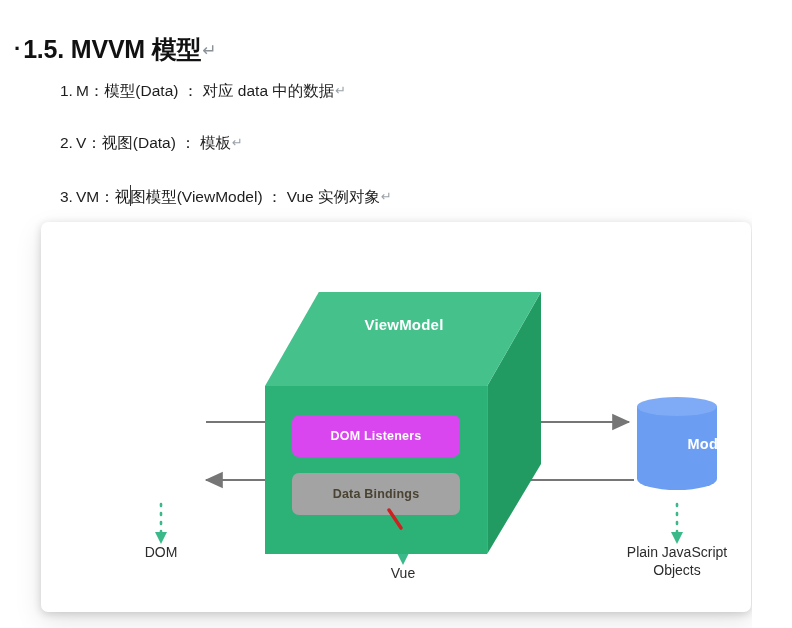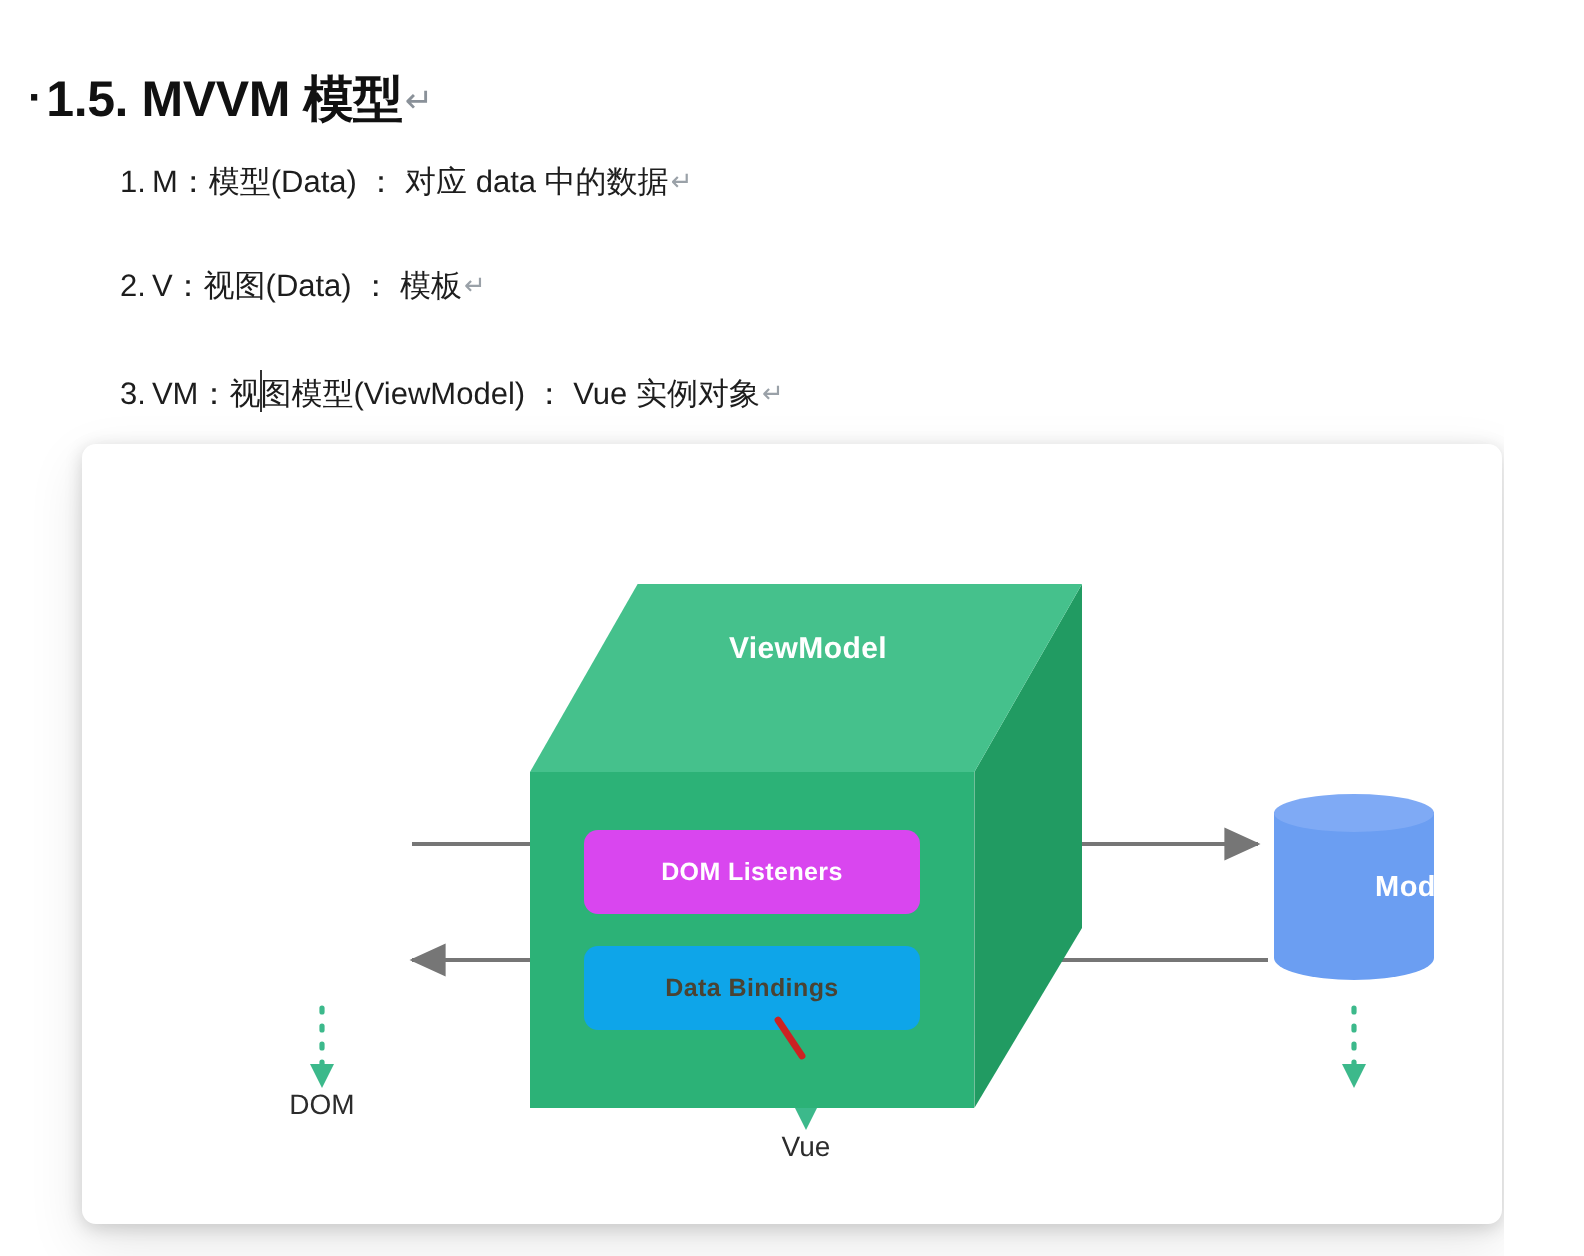--- a/index.html
+++ b/index.html
@@ -193,21 +193,21 @@
     font-weight: bold;
     letter-spacing: 0.2px;
   }
   .box-dom {
     top: 123px;
     background: #d946ef;
     color: #ffffff;
   }
   .box-bind {
     top: 181px;
-    background: #0ea5e9;
+    background: #a3a3a3;
     color: #4a4333;
   }
 
   
   .red-mark {
     position: absolute;
     left: 122px;
     top: 216px;
     width: 20px;
     height: 22px;
@@ -357,17 +357,19 @@
     </div>
 
     <div class="model-cyl">
       <div class="cyl-body"></div>
       <div class="cyl-top"></div>
       <div class="cyl-label">Model</div>
     </div>
 
     <div class="caption" id="cap-vue">Vue</div>
     <div class="caption" id="cap-dom">DOM</div>
+    <div class="caption" id="cap-pjs">Plain JavaScript
+Objects</div>
 
   </div>
 </div>
 
 <div class="page-edge"></div>
 
 </body></html>

